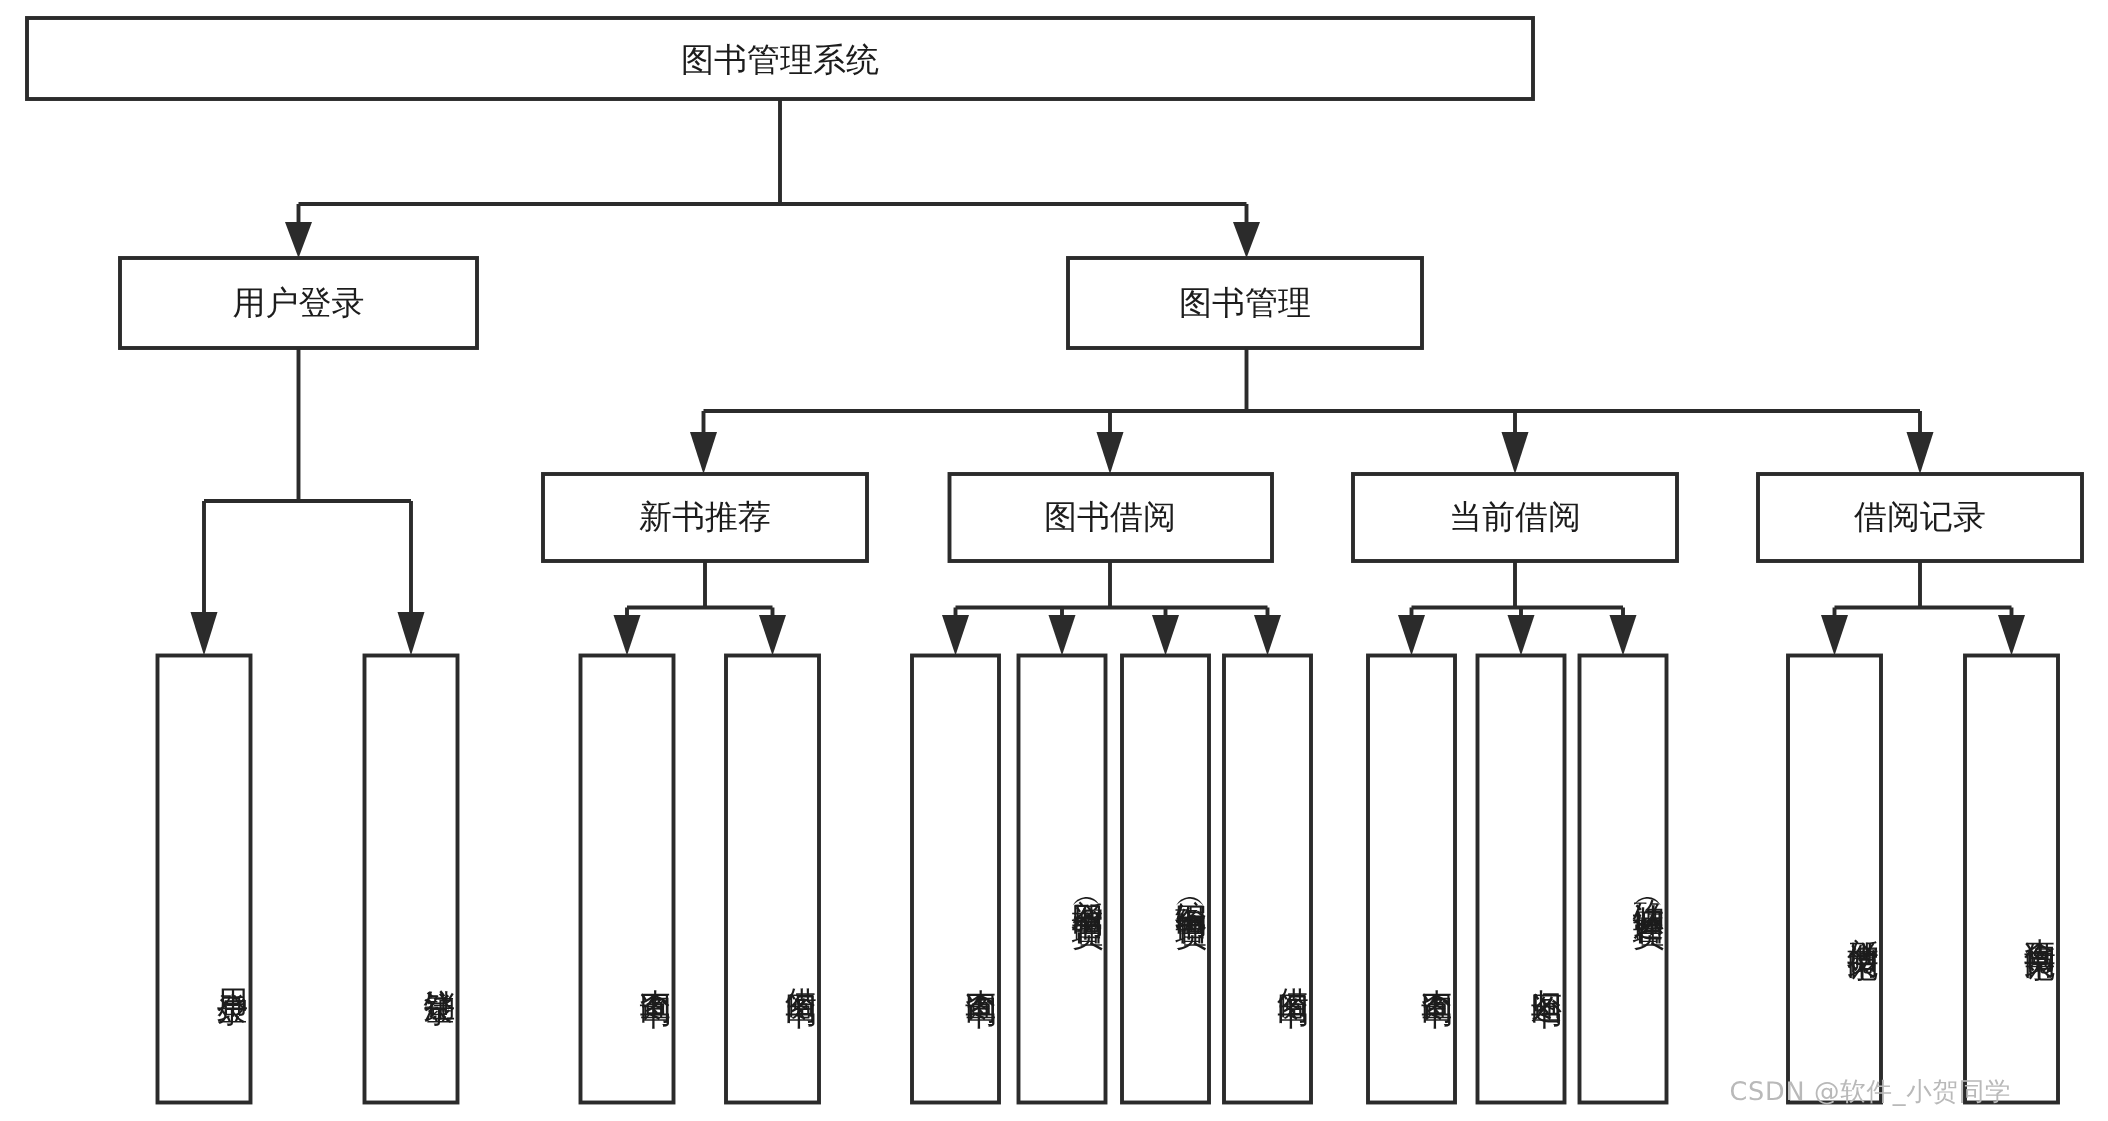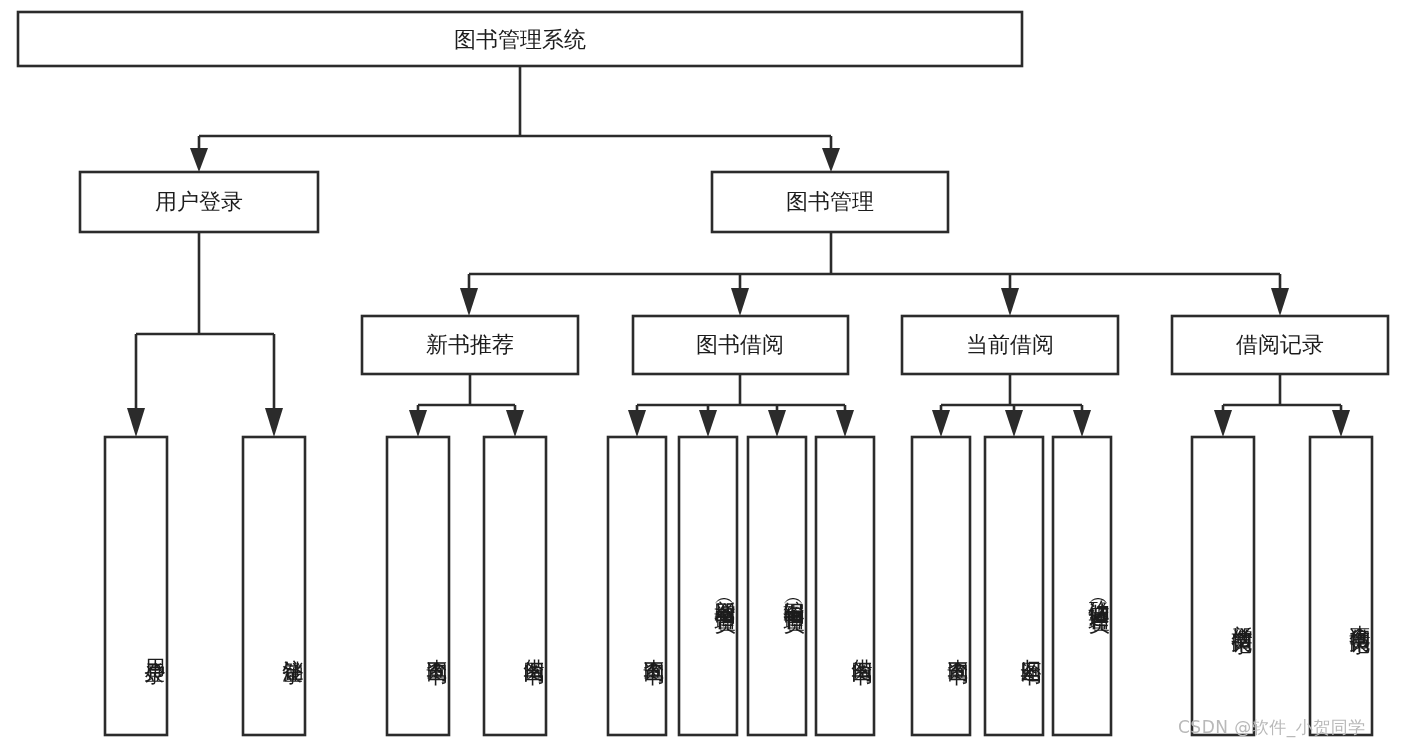--- a/index.html
+++ b/index.html
@@ -201,15 +201,15 @@
   <div class="leaf-label" style="left:912px; top:437px; width:58px; height:298px; padding-top:60px;">查询图书</div>
 
   <div class="leaf-label" style="left:985px; top:437px; width:58px; height:298px; padding-top:60px;">归还图书</div>
 
   <div class="leaf-label" style="left:1053px; top:437px; width:58px; height:298px; padding-top:6px;">确认归还（管理员）</div>
 
   <div class="leaf-label" style="left:1192px; top:437px; width:62px; height:298px; padding-top:28px;">新增借阅记录</div>
 
   <div class="leaf-label" style="left:1310px; top:437px; width:62px; height:298px; padding-top:28px;">查询借阅记录</div>
 
-  <div class="watermark" style="left:1178px; top:716px;">CSDN @软件_小贺同学</div>
+  <div class="watermark" style="left:1153px; top:716px;">CSDN @软件_小贺同学</div>
 
 </div>
 
 </body></html>

